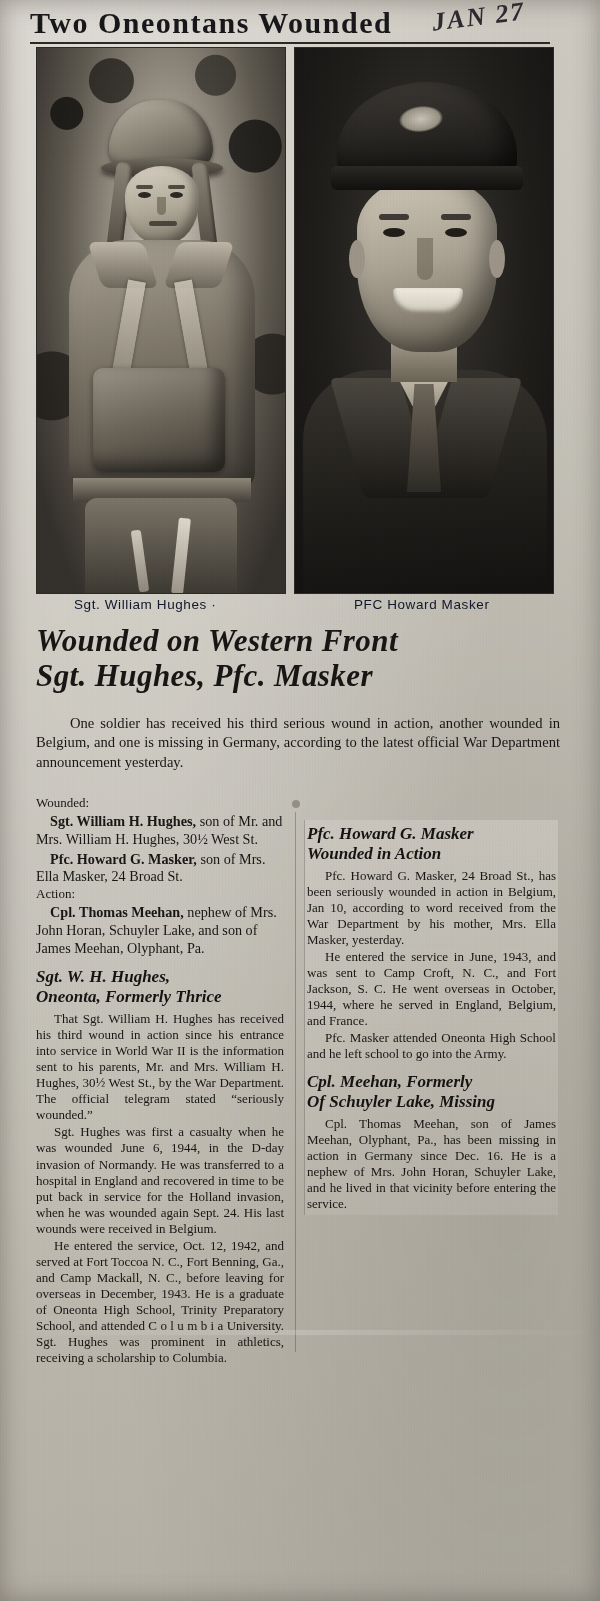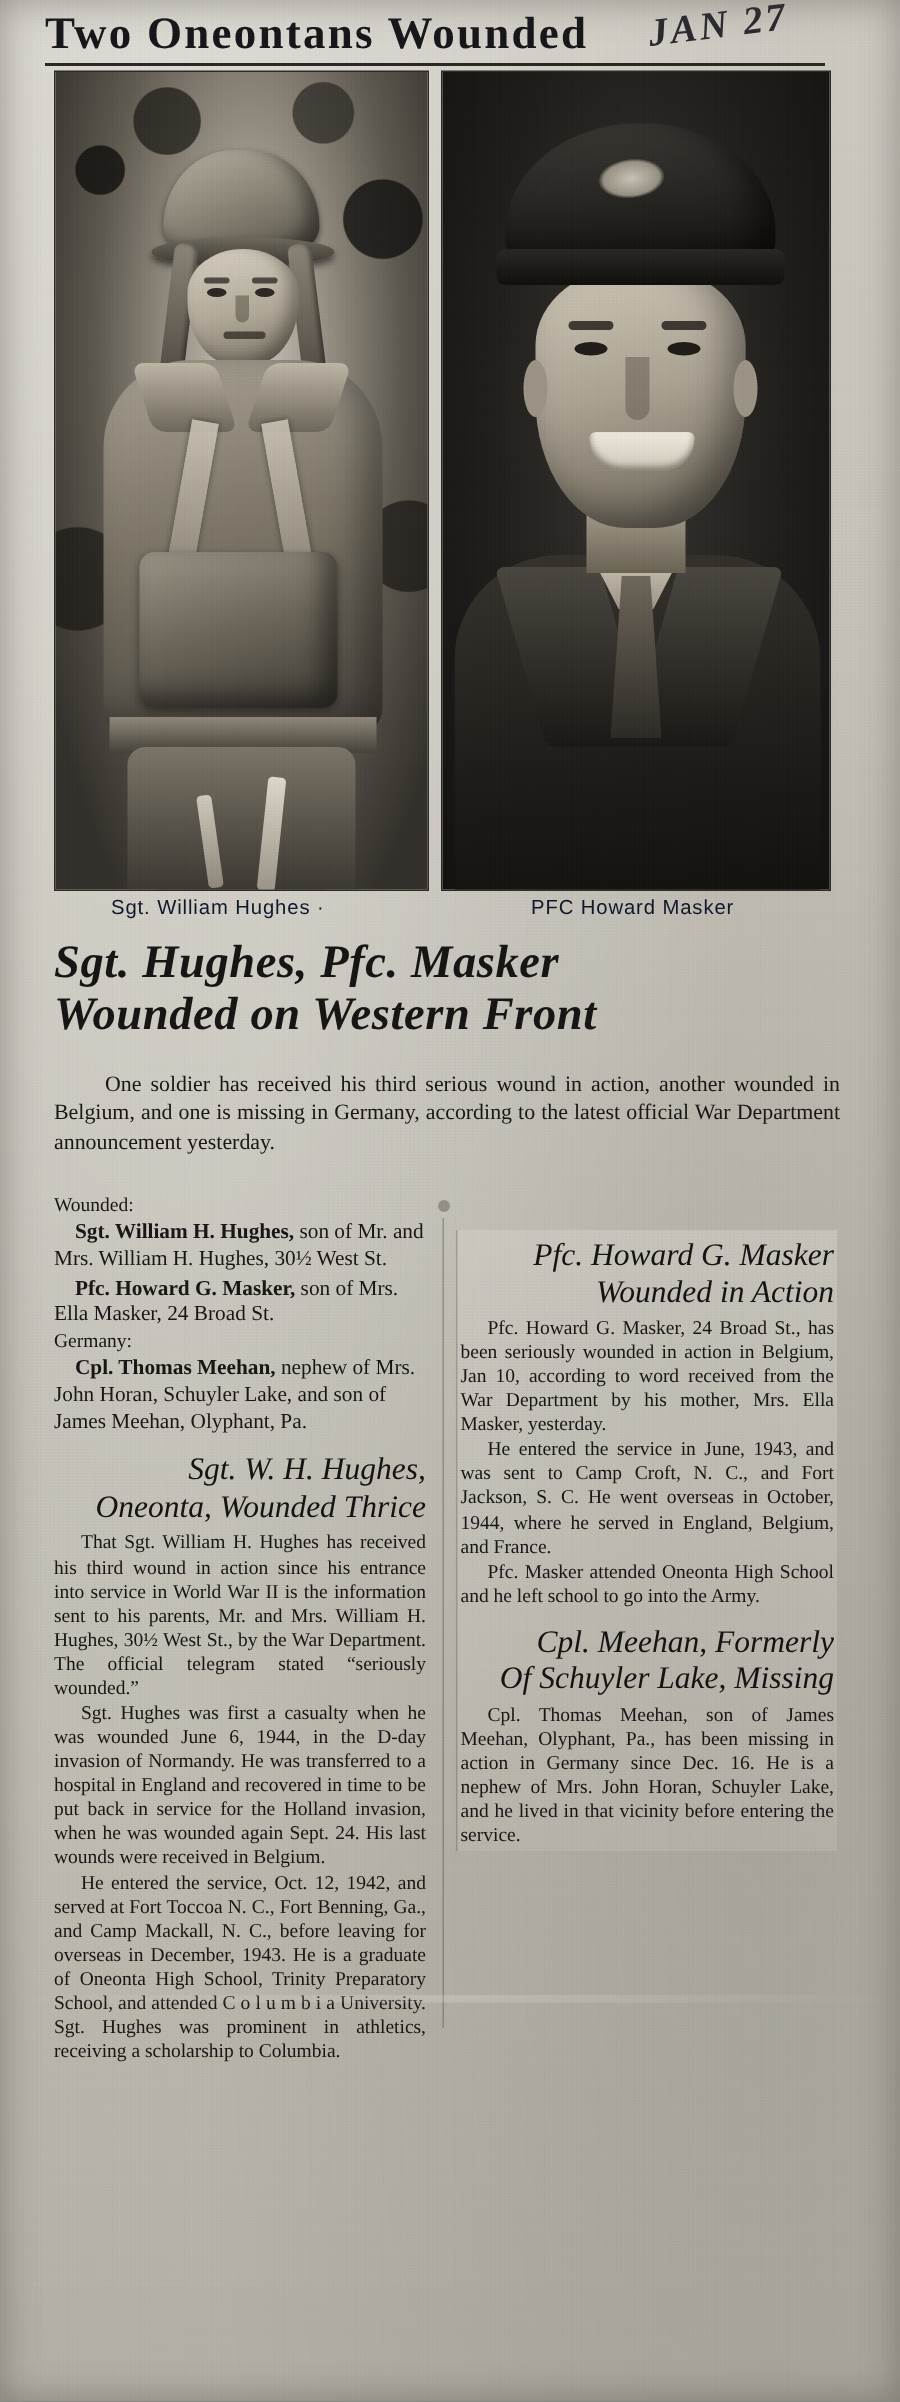--- a/index.html
+++ b/index.html
@@ -355,26 +355,25 @@
     top: 820px;
     width: 254px;
   }
   .col-right-inner {
     background: linear-gradient(180deg, rgba(212,208,199,0.55), rgba(196,192,183,0.35));
     padding: 4px 2px 2px 2px;
     border-left: 1px solid rgba(80,75,68,0.35);
   }
   .subhead {
     font-style: italic;
-    font-weight: normal;
-    font-size: 21px;
+    font-weight: bold;
+    font-size: 17px;
     line-height: 1.17;
     margin: 10px 0 4px 0;
     color: #141311;
-    text-align: right;
   }
   .subhead.first { margin-top: 0; }
   p.body {
     margin: 0 0 1px 0;
     font-size: 13px;
     line-height: 1.235;
     text-align: justify;
     text-indent: 18px;
     color: #171614;
   }
@@ -472,52 +471,52 @@
         <div class="cap-band"></div>
       </div>
     </div>
 
     <div class="captions">
       <div class="caption caption-left">Sgt. William Hughes  ·</div>
       <div class="caption caption-right">PFC Howard Masker</div>
     </div>
 
     <div class="headline">
+      <div>Wounded on Western Front</div>
       <div>Sgt. Hughes, Pfc. Masker</div>
-      <div>Wounded on Western Front</div>
     </div>
 
     <div class="lead">One soldier has received his third serious wound in action, another wounded in Belgium, and one is missing in Germany, according to the latest official War Department announcement yesterday.</div>
 
     <div class="foldmark"></div>
     <div class="vline"></div>
 
     <div class="col col-left">
       <p class="body noind">Wounded:</p>
 
       <p class="label-line">
         <span class="b">Sgt. William H. Hughes,</span>
         <span>son of Mr. and Mrs. William H. Hughes, 30½ West St.</span>
       </p>
 
       <p class="label-line">
         <span class="b">Pfc. Howard G. Masker,</span>
         <span>son of Mrs. Ella Masker, 24 Broad St.</span>
       </p>
 
-      <p class="body noind">Germany:</p>
+      <p class="body noind">Action:</p>
 
       <p class="label-line">
         <span class="b">Cpl. Thomas Meehan,</span>
         <span>nephew of Mrs. John Horan, Schuyler Lake, and son of James Meehan, Olyphant, Pa.</span>
       </p>
 
       <div class="subhead">
         <div>Sgt. W. H. Hughes,</div>
-        <div>Oneonta, Wounded Thrice</div>
+        <div>Oneonta, Formerly Thrice</div>
       </div>
 
       <p class="body">That Sgt. William H. Hughes has received his third wound in action since his entrance into service in World War II is the information sent to his parents, Mr. and Mrs. William H. Hughes, 30½ West St., by the War Department. The official telegram stated “seriously wounded.”</p>
       <p class="body">Sgt. Hughes was first a casualty when he was wounded June 6, 1944, in the D-day invasion of Normandy. He was transferred to a hospital in England and recovered in time to be put back in service for the Holland invasion, when he was wounded again Sept. 24. His last wounds were received in Belgium.</p>
       <p class="body">He entered the service, Oct. 12, 1942, and served at Fort Toccoa N. C., Fort Benning, Ga., and Camp Mackall, N. C., before leaving for overseas in December, 1943. He is a graduate of Oneonta High School, Trinity Preparatory School, and attended C o l u m b i a  University. Sgt. Hughes was prominent in athletics, receiving a scholarship to Columbia.</p>
     </div>
 
     <div class="col col-right">
       <div class="col-right-inner">
         <div class="subhead first">

